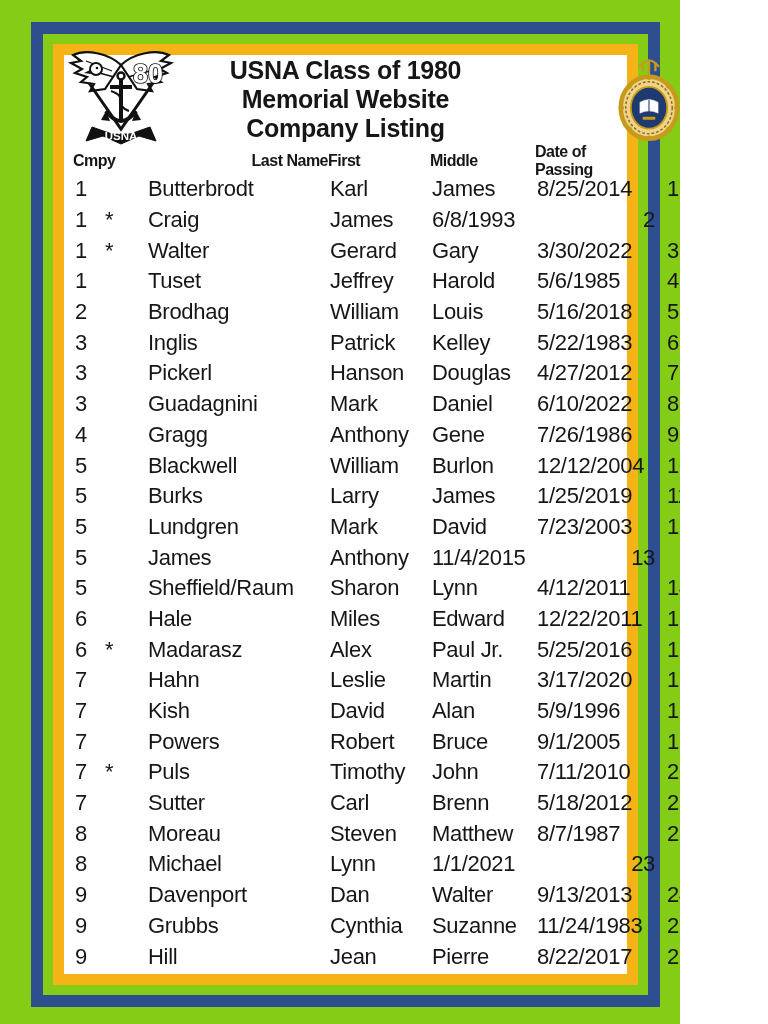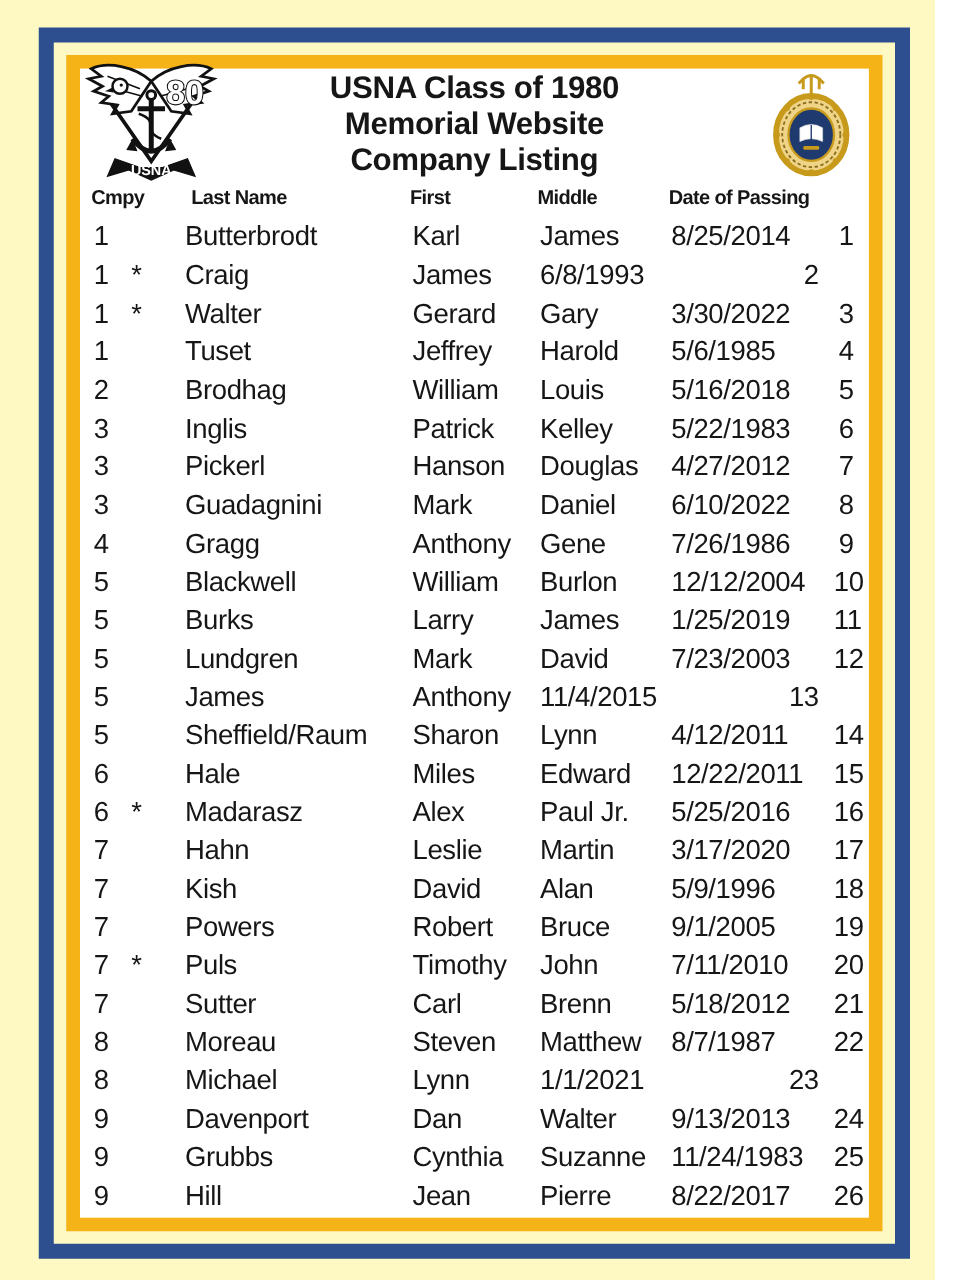--- a/index.html
+++ b/index.html
@@ -1,35 +1,35 @@
 <!DOCTYPE html>
 <html style="--navy: #2D4F8F; --gold: #F5B318; --ink: #161616;"><head>
 <meta charset="utf-8">
 <style>
   :root { --navy:#2D4F8F; --gold:#F5B318; --ink:#161616; }
   * { margin:0; padding:0; box-sizing:border-box; }
   html,body { width:768px; height:1024px; background:#fff;
               font-family:"Liberation Sans", sans-serif; color:var(--ink); }
-  .page { position:relative; width:748px; height:1024px; background:#fef9c3; overflow:hidden; }
+  .page { position:relative; width:680px; height:1024px; background:#84cc16; overflow:hidden; }
 
   .frame-navy { position:absolute; left:31px; top:22px; right:20px; bottom:17px;
                 border:12px solid var(--navy); }
   .frame-gold { position:absolute; inset:10px; border:11px solid var(--gold); }
   .content { position:absolute; inset:0; background:#fff; }
 
   .logo-left  { position:absolute; left:2px;  top:-6px; width:110px; height:100px; }
   .logo-right { position:absolute; left:544px; top:1px; width:82px;  height:88px; }
 
   .titles { text-align:center; padding-top:1px; }
   .title-line { font-size:25px; font-weight:bold; line-height:29px; letter-spacing:-0.3px;text-align:center; }
 
   .thead { display:grid; grid-template-columns:73px 182px 102px 105px 1fr;
            height:31px; align-items:center; padding-left:9px;
            font-size:16px; font-weight:bold; letter-spacing:-0.5px; }
-  .th-last { padding-left:7px; }
+  .th-last { padding-left:7px;text-align:right; }
 
   .trows { }
   .trow { display:grid; grid-template-columns:28px 45px 182px 102px 105px 130px 1fr;
           height:30.7px; align-items:center; padding-left:11px;
           font-size:22px; letter-spacing:-0.3px; white-space:nowrap; }
   .cell-star { padding-left:2px; font-size:22px; }
   .cell-num  { text-align:right; padding-right:12px; }
 </style>
 </head>
 <body>

